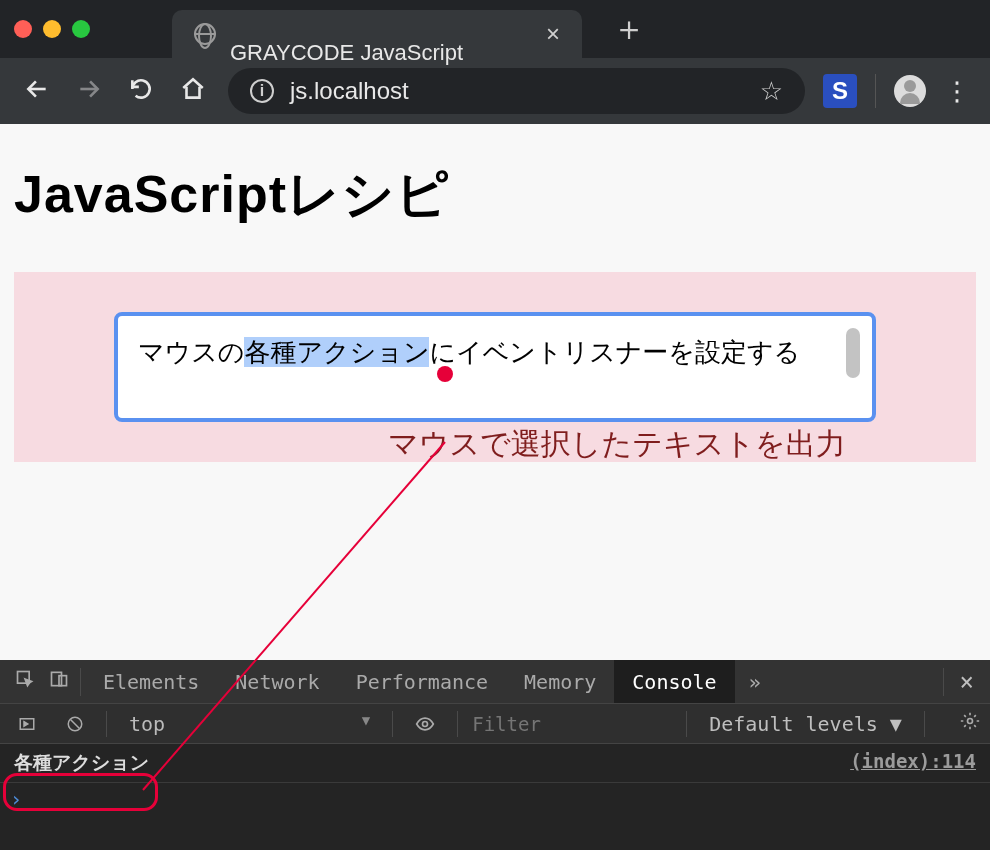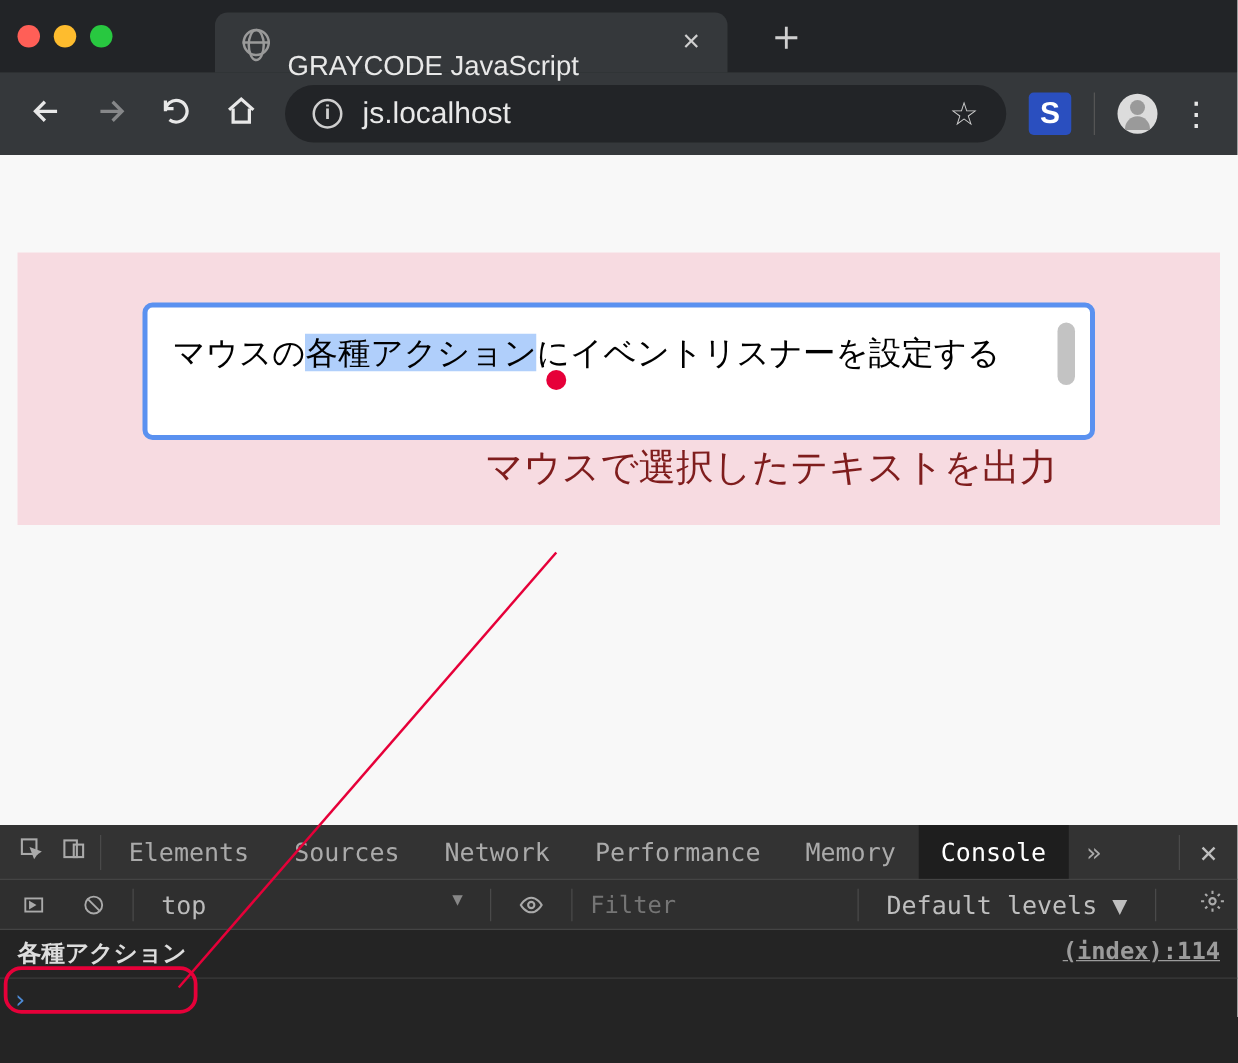--- a/index.html
+++ b/index.html
@@ -66,21 +66,21 @@
   .vr { width:1px;height:34px;background:#555; }
   .avatar { width:32px;height:32px;border-radius:50%;background:#dcdcdc; position:relative;}
   .avatar::after{content:'';position:absolute;bottom:3px;left:50%;transform:translateX(-50%);width:20px;height:11px;border-radius:10px 10px 0 0;background:#9a9a9a;}
   .avatar::before{content:'';position:absolute;top:5px;left:50%;transform:translateX(-50%);width:12px;height:12px;border-radius:50%;background:#9a9a9a;}
   .kebab { color:#e8e8e8; font-size:26px; letter-spacing:0; line-height:0.4;}
 
   
   .page { padding:36px 14px 0 14px; }
   h1.page-title { font-size:52px; font-weight:800; letter-spacing:1px; }
   .demo-box {
-    margin-top:42px; background:#f7dbe1; padding:40px 100px 68px 100px; position:relative;
+    margin-top:42px; background:#f7dbe1; padding:40px 100px 40px 100px; position:relative;
   }
   .ta {
     width:100%; height:110px; border:4px solid #5a91f0; border-radius:8px;
     background:#fff; padding:16px 20px; font-size:26px; line-height:1.6;
     font-family:inherit; position:relative;
   }
   .ta .sel { background:#b0cffb; }
   .ta-scroll {
     position:absolute; right:12px; top:12px; width:14px; height:50px;
     background:#c3c3c3; border-radius:8px;
@@ -184,20 +184,21 @@
       <span class="star">☆</span>
     </div>
     <span class="ext-badge">S</span>
     <span class="vr"></span>
     <span class="avatar"></span>
     <span class="kebab">⋮</span>
   </div>
 </div>
 
 <div class="page">
+  <h1 class="page-title">JavaScriptレシピ</h1>
 
   <div class="demo-box">
     <div class="ta">
       <span>マウスの</span><span class="sel">各種アクション</span><span>にイベントリスナーを設定する</span>
       <span class="ta-scroll"></span>
     </div>
     <span class="anno-dot"></span>
     <span class="anno-text">マウスで選択したテキストを出力</span>
   </div>
 </div>
@@ -216,21 +217,20 @@
         </svg>
     </span>
     <span class="dt-ic">
       <svg width="20" height="20" viewBox="0 0 24 24" fill="none" stroke="#aaa" stroke-width="2">
           <rect x="3" y="4" width="12" height="16"></rect>
           <rect x="12" y="8" width="9" height="12"></rect>
         </svg>
     </span>
     <span style="width:1px;height:28px;background:#4a4a4a;margin:0 4px"></span>
     <span class="dt-tab">Elements</span>
-    <span class="dt-tab">Sources</span>
     <span class="dt-tab">Network</span>
     <span class="dt-tab">Performance</span>
     <span class="dt-tab">Memory</span>
     <span class="dt-tab active">Console</span>
     <span class="dt-tab more">»</span>
     <span class="spacer"></span>
     <span style="width:1px;height:28px;background:#4a4a4a"></span>
     <span class="dt-x">×</span>
   </div>
 

